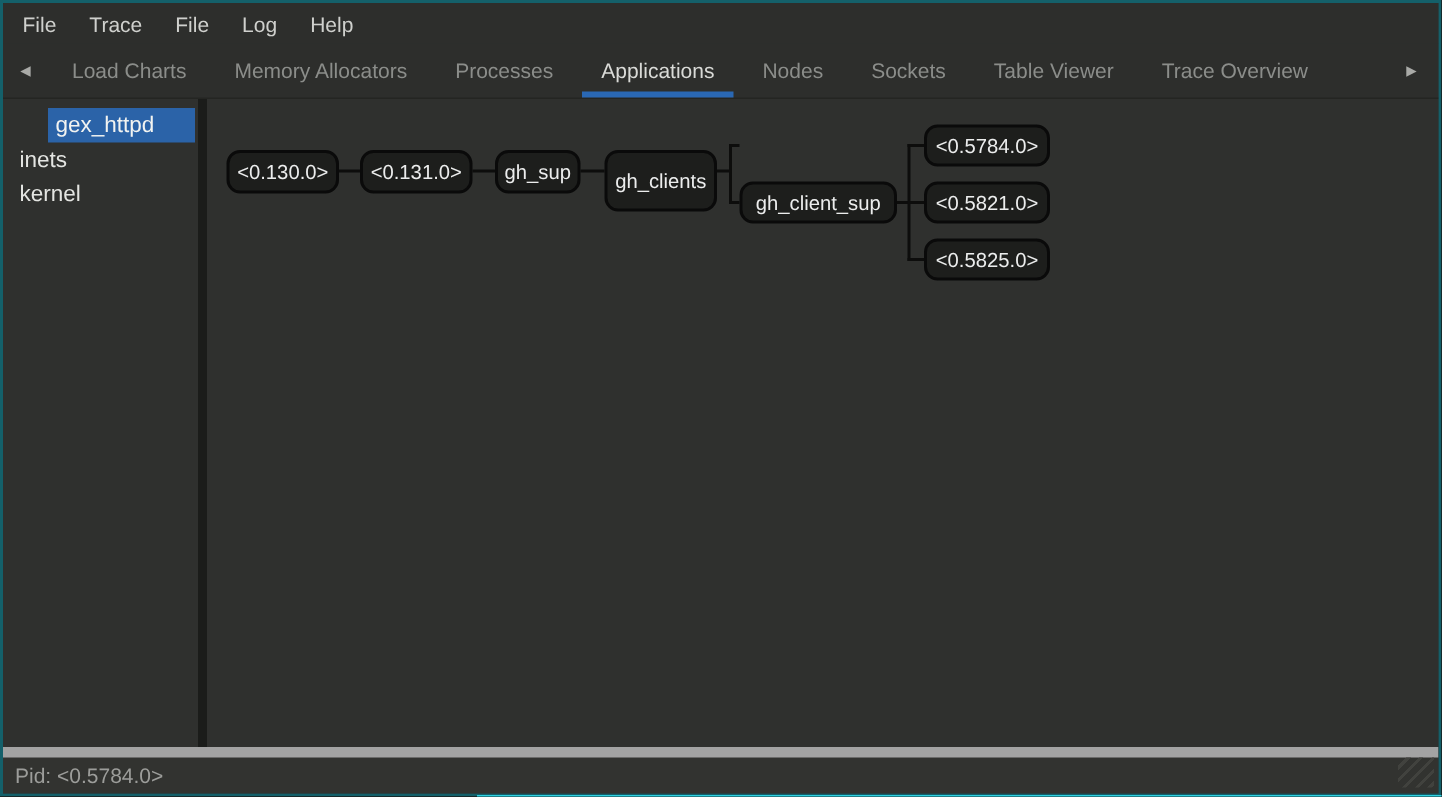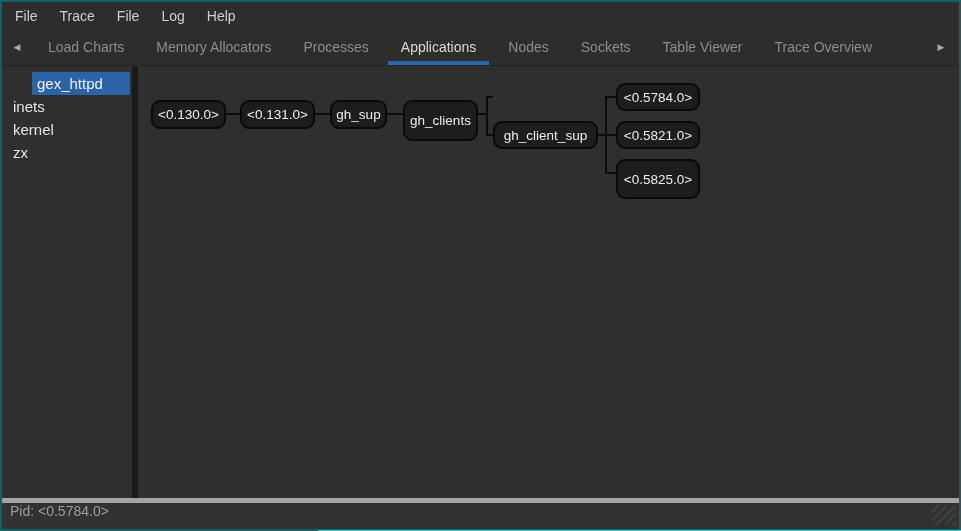--- a/index.html
+++ b/index.html
@@ -86,22 +86,22 @@
     color:#eceded;font-size:13.5px;white-space:nowrap;
     cursor:default;
   }
   .conn{position:absolute;background:#0d0d0c;z-index:1;}
 
   
   .statusbar{
     position:relative;
     height:31px;flex:0 0 31px;
     background:#323330;
-    border-top:5px solid #a3a3a3;
-    display:flex;align-items:flex-start;
+    border-top:7px solid #a3a3a3;
+    display:flex;align-items:center;
     padding-left:8px;
     color:#9c9d9a;font-size:14px;
   }
   .resize-grip{
     position:absolute;right:3px;bottom:4px;width:24px;height:20px;
     background:repeating-linear-gradient(135deg,transparent 0 4px,#41423e 4px 6px);
     cursor:nwse-resize;
   }
 </style>
 </head>
@@ -134,21 +134,20 @@
         <span>▶</span>
       </div>
     </div>
 
     <div class="content">
 
       <div class="sidebar">
         <div class="side-item selected">gex_httpd</div>
         <div class="side-item">inets</div>
         <div class="side-item">kernel</div>
-        <div class="side-item">zx</div>
       </div>
       <div class="side-scrollbar"></div>
 
       <div class="tree-canvas">
 
         <div class="conn" style="left:85px;top:47px;width:14px;height:2px;"></div>
         <div class="conn" style="left:174px;top:47px;width:15px;height:2px;"></div>
         <div class="conn" style="left:246px;top:47px;width:16px;height:2px;"></div>
         <div class="conn" style="left:337px;top:47px;width:10px;height:2px;"></div>
         <div class="conn" style="left:345px;top:30px;width:2px;height:40px;"></div>
@@ -160,21 +159,21 @@
         <div class="conn" style="left:464px;top:68px;width:11px;height:2px;"></div>
         <div class="conn" style="left:464px;top:106px;width:11px;height:2px;"></div>
 
         <div class="tnode" style="left:10px;top:34px;width:75px;height:29px;">&lt;0.130.0&gt;</div>
         <div class="tnode" style="left:99px;top:34px;width:75px;height:29px;">&lt;0.131.0&gt;</div>
         <div class="tnode" style="left:189px;top:34px;width:57px;height:29px;">gh_sup</div>
         <div class="tnode" style="left:262px;top:34px;width:75px;height:41px;">gh_clients</div>
         <div class="tnode" style="left:352px;top:55px;width:105px;height:28px;">gh_client_sup</div>
         <div class="tnode" style="left:475px;top:17px;width:84px;height:28px;text-align:right;">&lt;0.5784.0&gt;</div>
         <div class="tnode" style="left:475px;top:55px;width:84px;height:28px;">&lt;0.5821.0&gt;</div>
-        <div class="tnode" style="left:475px;top:93px;width:84px;height:40px;">&lt;0.5825.0&gt;</div>
+        <div class="tnode" style="left:475px;top:93px;width:84px;height:28px;">&lt;0.5825.0&gt;</div>
       </div>
     </div>
 
     <div class="statusbar">
       <span>Pid: &lt;0.5784.0&gt;</span>
       <div class="resize-grip"></div>
     </div>
 
   </div>
   <div class="bottom-highlight"></div>

